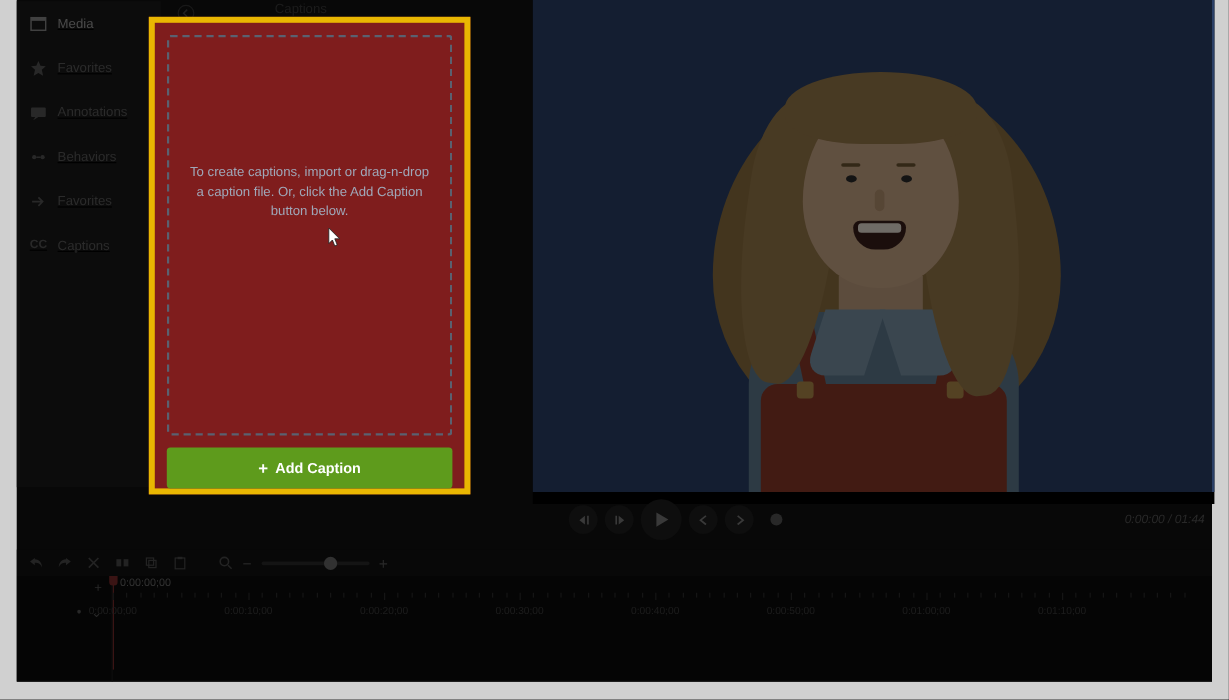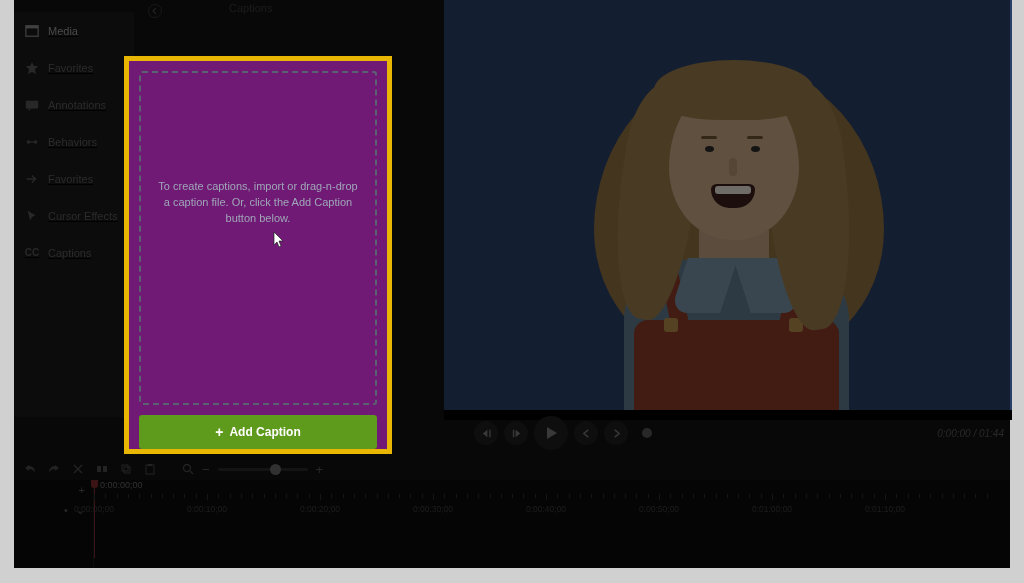--- a/index.html
+++ b/index.html
@@ -1,34 +1,34 @@
 <!DOCTYPE html>
 <html><head>
 <meta charset="utf-8">
 <style>
 * { margin: 0; padding: 0; box-sizing: border-box; font-family: -apple-system, BlinkMacSystemFont, "Segoe UI", Arial, sans-serif; }
 body { background: #d0d0d0; width: 1024px; height: 583px; overflow: hidden; position: relative; }
 .app-frame { position: absolute; left: 14px; top: 0; width: 996px; height: 568px; background: #111; }
 
 
-.sidebar { position: absolute; left: 0; top: 12px; width: 120px; height: 405px; background: #1a1a1a; text-decoration: underline; }
+.sidebar { position: absolute; left: 0; top: 1px; width: 120px; height: 405px; background: #1a1a1a; text-decoration: underline; }
 .side-item { display: flex; align-items: center; height: 37px; padding-left: 10px; color: #5a5a5a; font-size: 11px; cursor: pointer; }
 .side-item.active { color: #9a9a9a; }
 .side-icon { width: 16px; height: 14px; margin-right: 8px; display: inline-flex; align-items: center; justify-content: center; }
 .side-item svg { width: 14px; height: 14px; fill: #555; }
 .side-item.active svg { fill: #8a8a8a; }
 .side-more { text-align: center; color: #555; font-size: 10px; padding: 6px 0; background: #151515; }
 
 
 .panel-header { position: absolute; left: 120px; top: 0; width: 260px; height: 20px; color: #3a3a3a; font-size: 11px; }
 .panel-header .back-dot { position: absolute; left: 14px; top: 4px; width: 14px; height: 14px; border-radius: 50%; border: 1px solid #333; display:flex; align-items:center; justify-content:center;}
 .panel-header .title { position: absolute; left: 95px; top: 2px; }
 
 
-.highlight-box { position: absolute; left: 110px; top: 14px; width: 268px; height: 398px; border: 5px solid #e9b702; background: #701a75; z-index: 5; padding: 10px; margin-top: 42px; }
+.highlight-box { position: absolute; left: 110px; top: 14px; width: 268px; height: 398px; border: 5px solid #e9b702; background: #7f1d1d; z-index: 5; padding: 10px; }
 .drop-zone { width: 100%; height: 334px; border: 2px dashed #5a6170; border-radius: 3px; display: flex; align-items: center; justify-content: center; padding: 14px; position: relative; }
 .drop-text { color: #9fa7b8; font-size: 11px; line-height: 1.45; text-align: center; max-width: 210px; margin-top: -70px;}
 .cursor-ptr { position: absolute; left: 130px; top: 158px; width: 16px; height: 20px; z-index: 6; }
 .cursor-ptr svg { width: 16px; height: 20px; }
 .add-caption-btn { margin-top: 10px; width: 100%; height: 34px; background: #5e9b1c; color: #fff; border: none; border-radius: 3px; font-size: 12px; font-weight: 600; display: flex; align-items: center; justify-content: center; gap: 6px; cursor: pointer; }
 .plus { font-size: 14px; font-weight: bold; }
 
 
 .preview { position: absolute; left: 430px; top: 0; width: 568px; height: 420px; background: #000; }
 .preview-shot { position: absolute; left: 0; top: 0; width: 100%; height: 410px; background: #2a3f66; overflow: hidden; }
@@ -137,28 +137,20 @@
         </span>
       <span>Behaviors</span>
     </div>
     <div class="side-item">
       <span class="side-icon">
           <svg viewBox="0 0 16 16">
             <path d="M2 8h9M8 4l4 4-4 4" stroke="#555" stroke-width="1.6" fill="none"></path>
           </svg>
         </span>
       <span>Favorites</span>
-    </div>
-    <div class="side-item">
-      <span class="side-icon">
-          <svg viewBox="0 0 16 16">
-            <path d="M3 2l3 11 2-4 4-2z"></path>
-          </svg>
-        </span>
-      <span>Cursor Effects</span>
     </div>
     <div class="side-item">
       <span class="side-icon" style="font-size:10px;font-weight:700;color:#555;">CC</span>
       <span>Captions</span>
     </div>
   </div>
 
   <div class="panel-header">
     <div class="back-dot">
         <svg width="8" height="8" viewBox="0 0 8 8">

